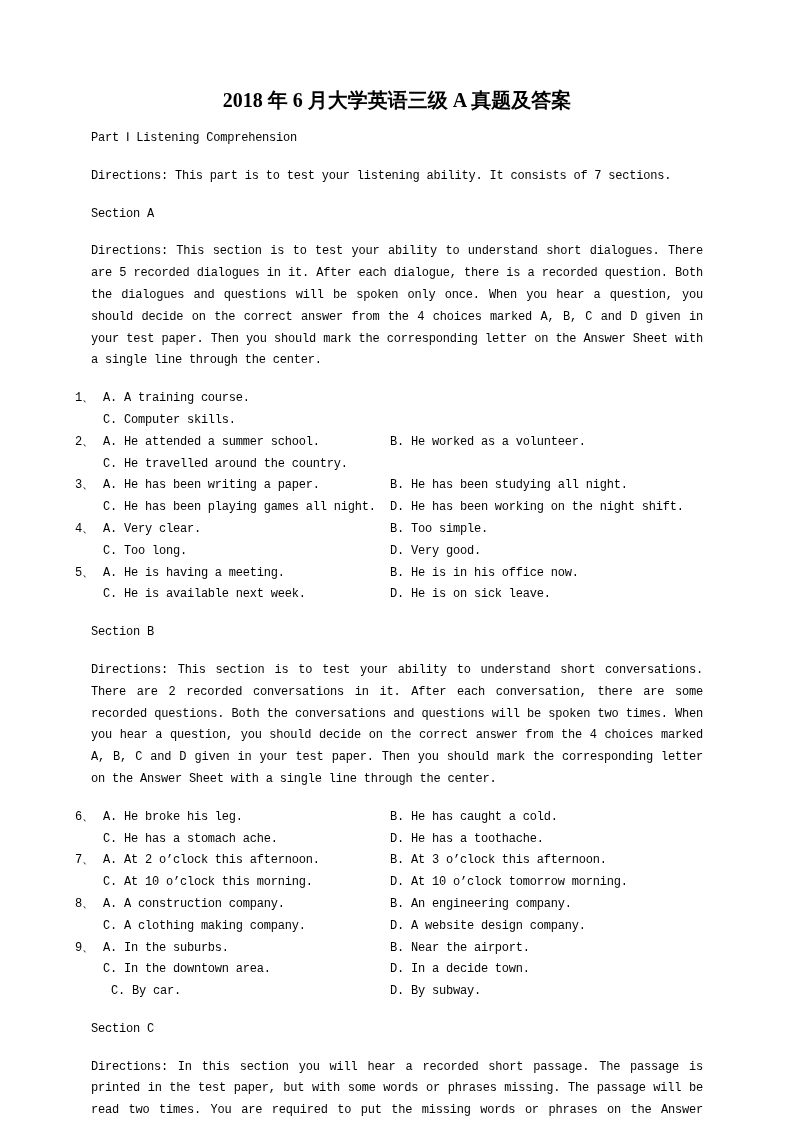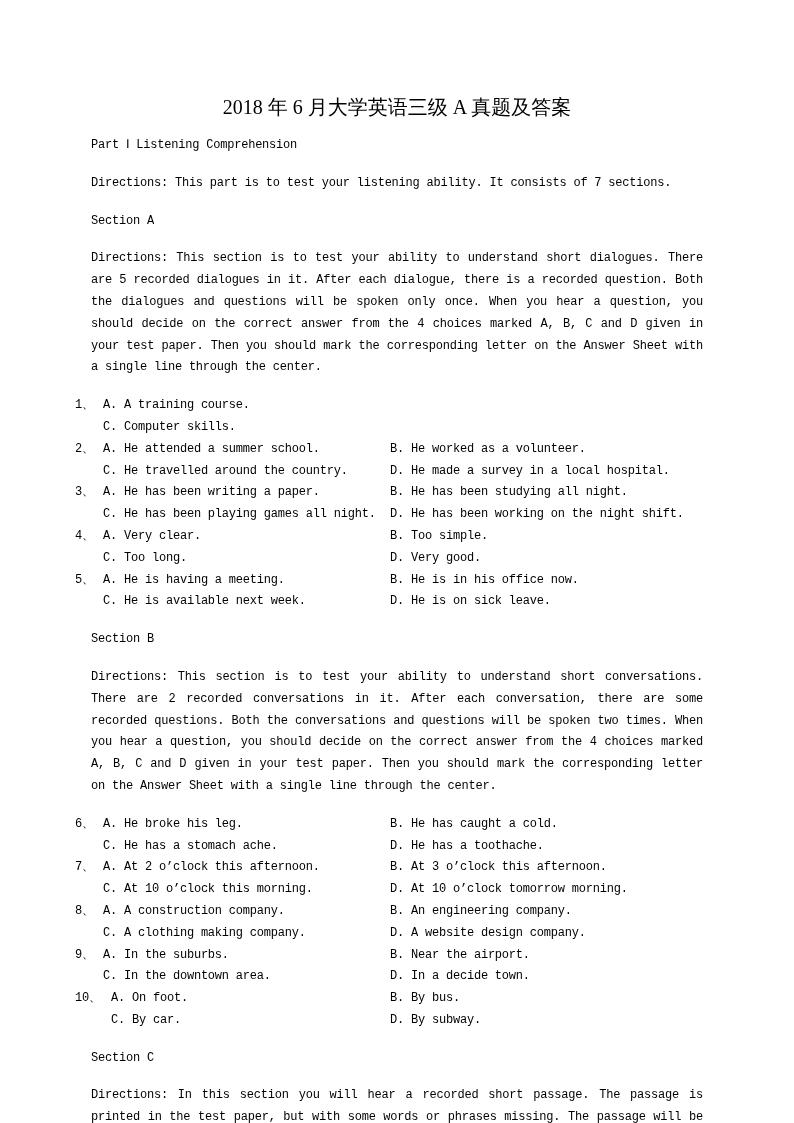--- a/index.html
+++ b/index.html
@@ -10,24 +10,24 @@
     padding:84px 75px 0 75px;
     background:#ffffff;
     color:#000000;
     font-family:"Liberation Mono","DejaVu Sans Mono",monospace;
     font-size:12px;
     letter-spacing:-0.21px;
     line-height:21.8px;
     overflow:hidden;
   }
   .title{
-    margin:11px 0 16px 0;
+    margin:4px 0 16px 0;
     text-align:center;
     font-family:"Liberation Serif","DejaVu Serif",serif;
-    font-weight:400;
+    font-weight:700;
     font-size:20px;
     line-height:24px;
     letter-spacing:0;
   }
   .page p{margin:16px;}
   .just{
     text-align:justify;
     text-align-last:left;
     text-justify:inter-word;
   }
@@ -63,21 +63,20 @@
   </div>
 
   <div class="qrow">
     <span>2、</span>
     <span>A. He attended a summer school.</span>
     <span>B. He worked as a volunteer.</span>
   </div>
   <div class="qrow">
     <span></span>
     <span>C. He travelled around the country.</span>
-    <span>D. He made a survey in a local hospital.</span>
   </div>
 
   <div class="qrow">
     <span>3、</span>
     <span>A. He has been writing a paper.</span>
     <span>B. He has been studying all night.</span>
   </div>
   <div class="qrow">
     <span></span>
     <span>C. He has been playing games all night.</span>
@@ -147,25 +146,20 @@
     <span>A. In the suburbs.</span>
     <span>B. Near the airport.</span>
   </div>
   <div class="qrow">
     <span></span>
     <span>C. In the downtown area.</span>
     <span>D. In a decide town.</span>
   </div>
 
   <div class="qrow widenum">
-    <span>10、</span>
-    <span>A. On foot.</span>
-    <span>B. By bus.</span>
-  </div>
-  <div class="qrow widenum">
     <span></span>
     <span>C. By car.</span>
     <span>D. By subway.</span>
   </div>
 
   <p>Section C</p>
   <p class="just">Directions: In this section you will hear a recorded short passage. The passage is printed in the test paper, but with some words or phrases missing. The passage will be read two times. You are required to put the missing words or phrases on the Answer Sheet in order of the numbered blanks according to what you hear.</p>
   <p>Good Evening Everyone!</p>
 
 </div>

